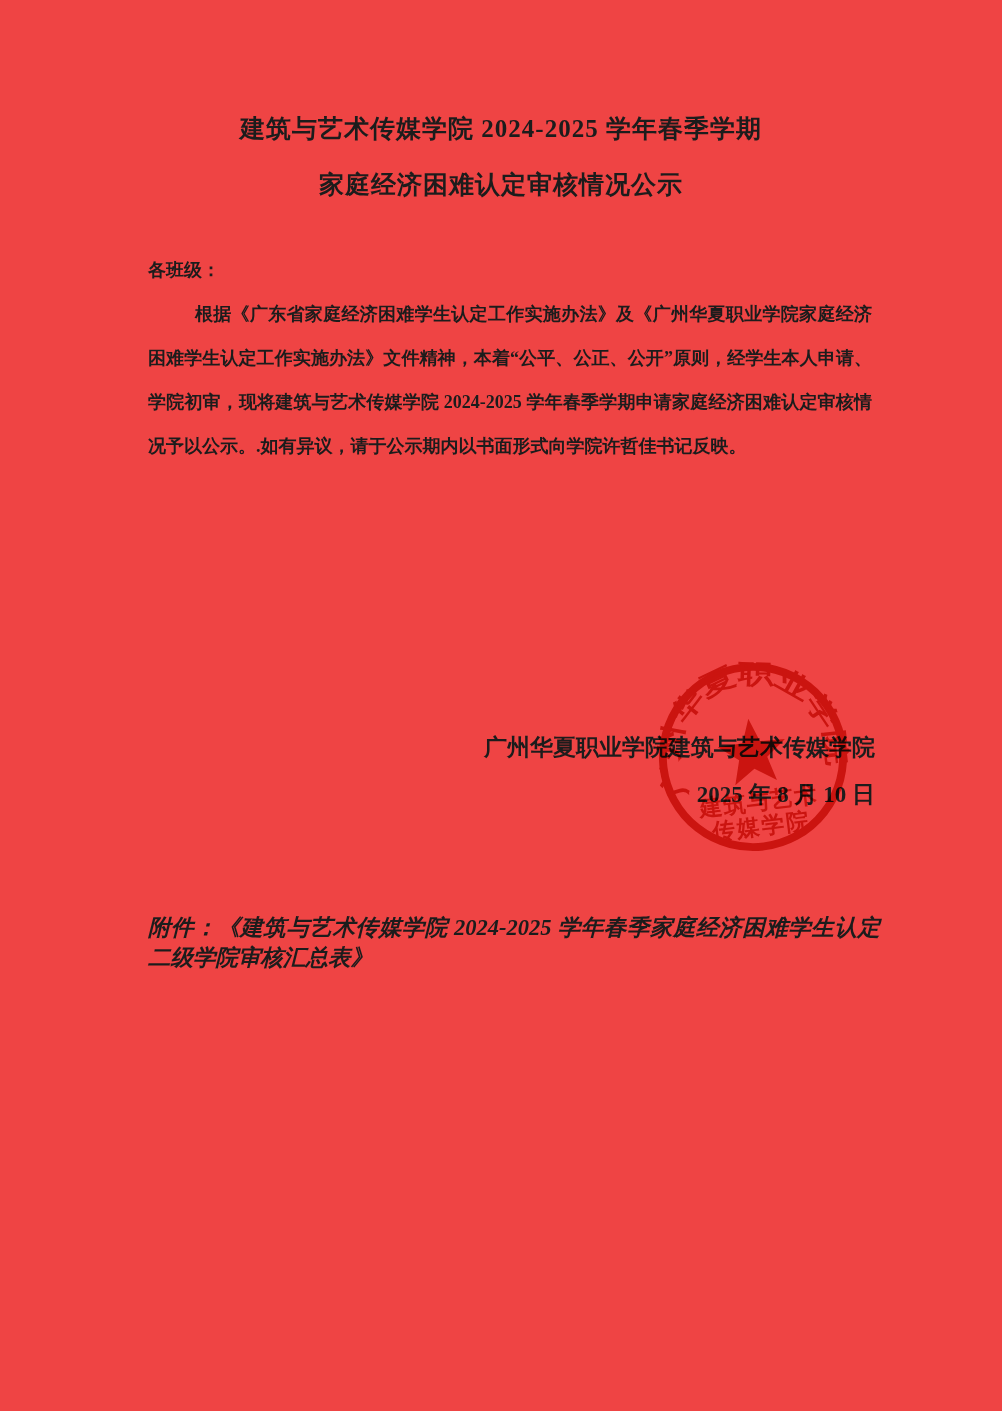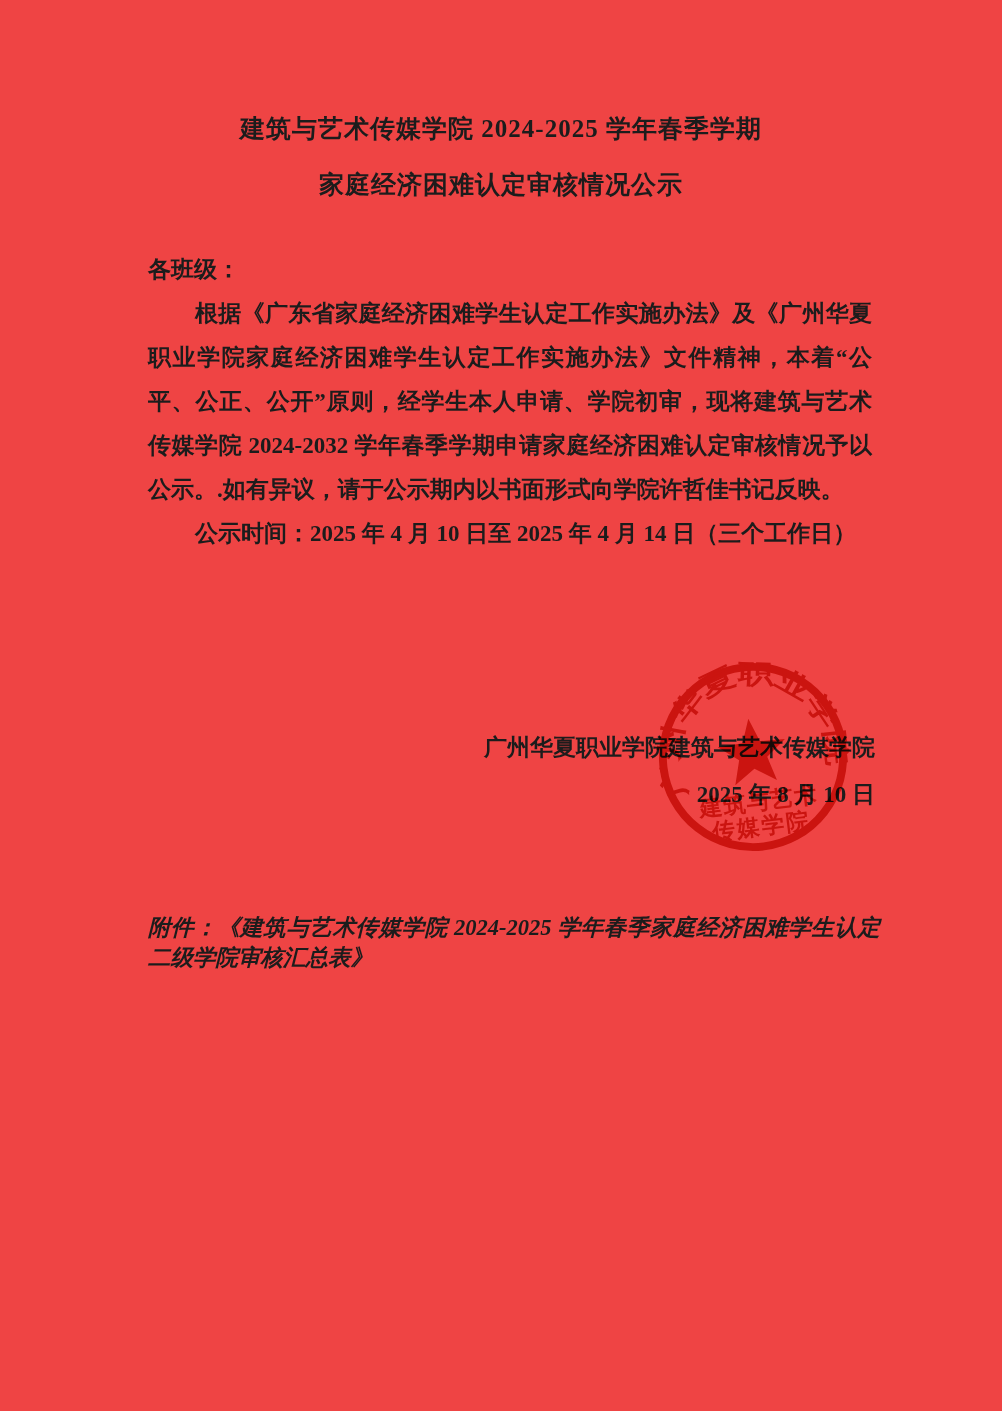--- a/index.html
+++ b/index.html
@@ -27,21 +27,21 @@
     margin: 0;
   }
   .doc-title.line1 { top: 112px; }
   .doc-title.line2 { top: 168px; text-align: center; }
 
   .body-block {
     position: absolute;
     left: 148px;
     top: 248px;
     width: 724px;
-    font-size: 23px;
+    font-size: 18px;
     font-weight: 600;
     line-height: 44px;
     text-align: justify;
   }
   .body-block p { margin: 0; }
   .indent-first { text-indent: 47px; }
   .indent-line  { padding-left: 47px; }
 
   .sig-block {
     position: absolute;
@@ -82,22 +82,21 @@
 <body>
 
 <div class="page">
 
   <h1 class="doc-title line1">建筑与艺术传媒学院 2024-2025 学年春季学期</h1>
 
   <h1 class="doc-title line2">家庭经济困难认定审核情况公示</h1>
 
   <div class="body-block">
     <p>各班级：</p>
-    <p class="indent-first">根据《广东省家庭经济困难学生认定工作实施办法》及《广州华夏职业学院家庭经济困难学生认定工作实施办法》文件精神，本着“公平、公正、公开”原则，经学生本人申请、学院初审，现将建筑与艺术传媒学院 2024-2032 学年春季学期申请家庭经济困难认定审核情况予以公示。.如有异议，请于公示期内以书面形式向学院许哲佳书记反映。</p>
-    <p class="indent-line">公示时间：2025 年 4 月 10 日至 2025 年 4 月 14 日（三个工作日）</p>
+    <p class="indent-first">根据《广东省家庭经济困难学生认定工作实施办法》及《广州华夏职业学院家庭经济困难学生认定工作实施办法》文件精神，本着“公平、公正、公开”原则，经学生本人申请、学院初审，现将建筑与艺术传媒学院 2024-2025 学年春季学期申请家庭经济困难认定审核情况予以公示。.如有异议，请于公示期内以书面形式向学院许哲佳书记反映。</p>
   </div>
 
   <div class="sig-block">
     <div>广州华夏职业学院建筑与艺术传媒学院</div>
     <div>2025 年 8 月 10 日</div>
   </div>
 
   <svg class="seal" viewBox="0 0 200 200">
     <defs>
       <path id="sealArc" d="M 38 142 A 74.9 74.9 0 1 1 162 142" fill="none"></path>

